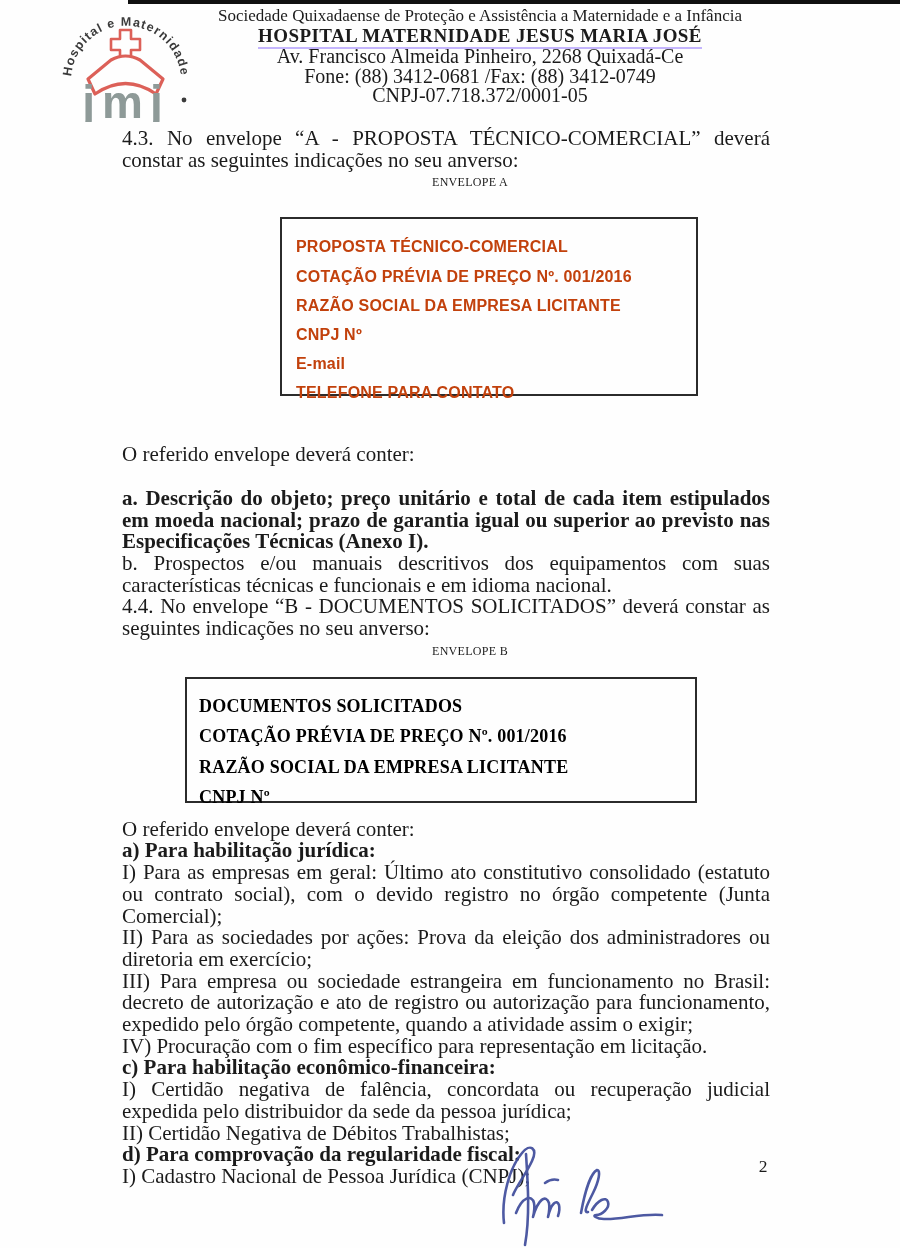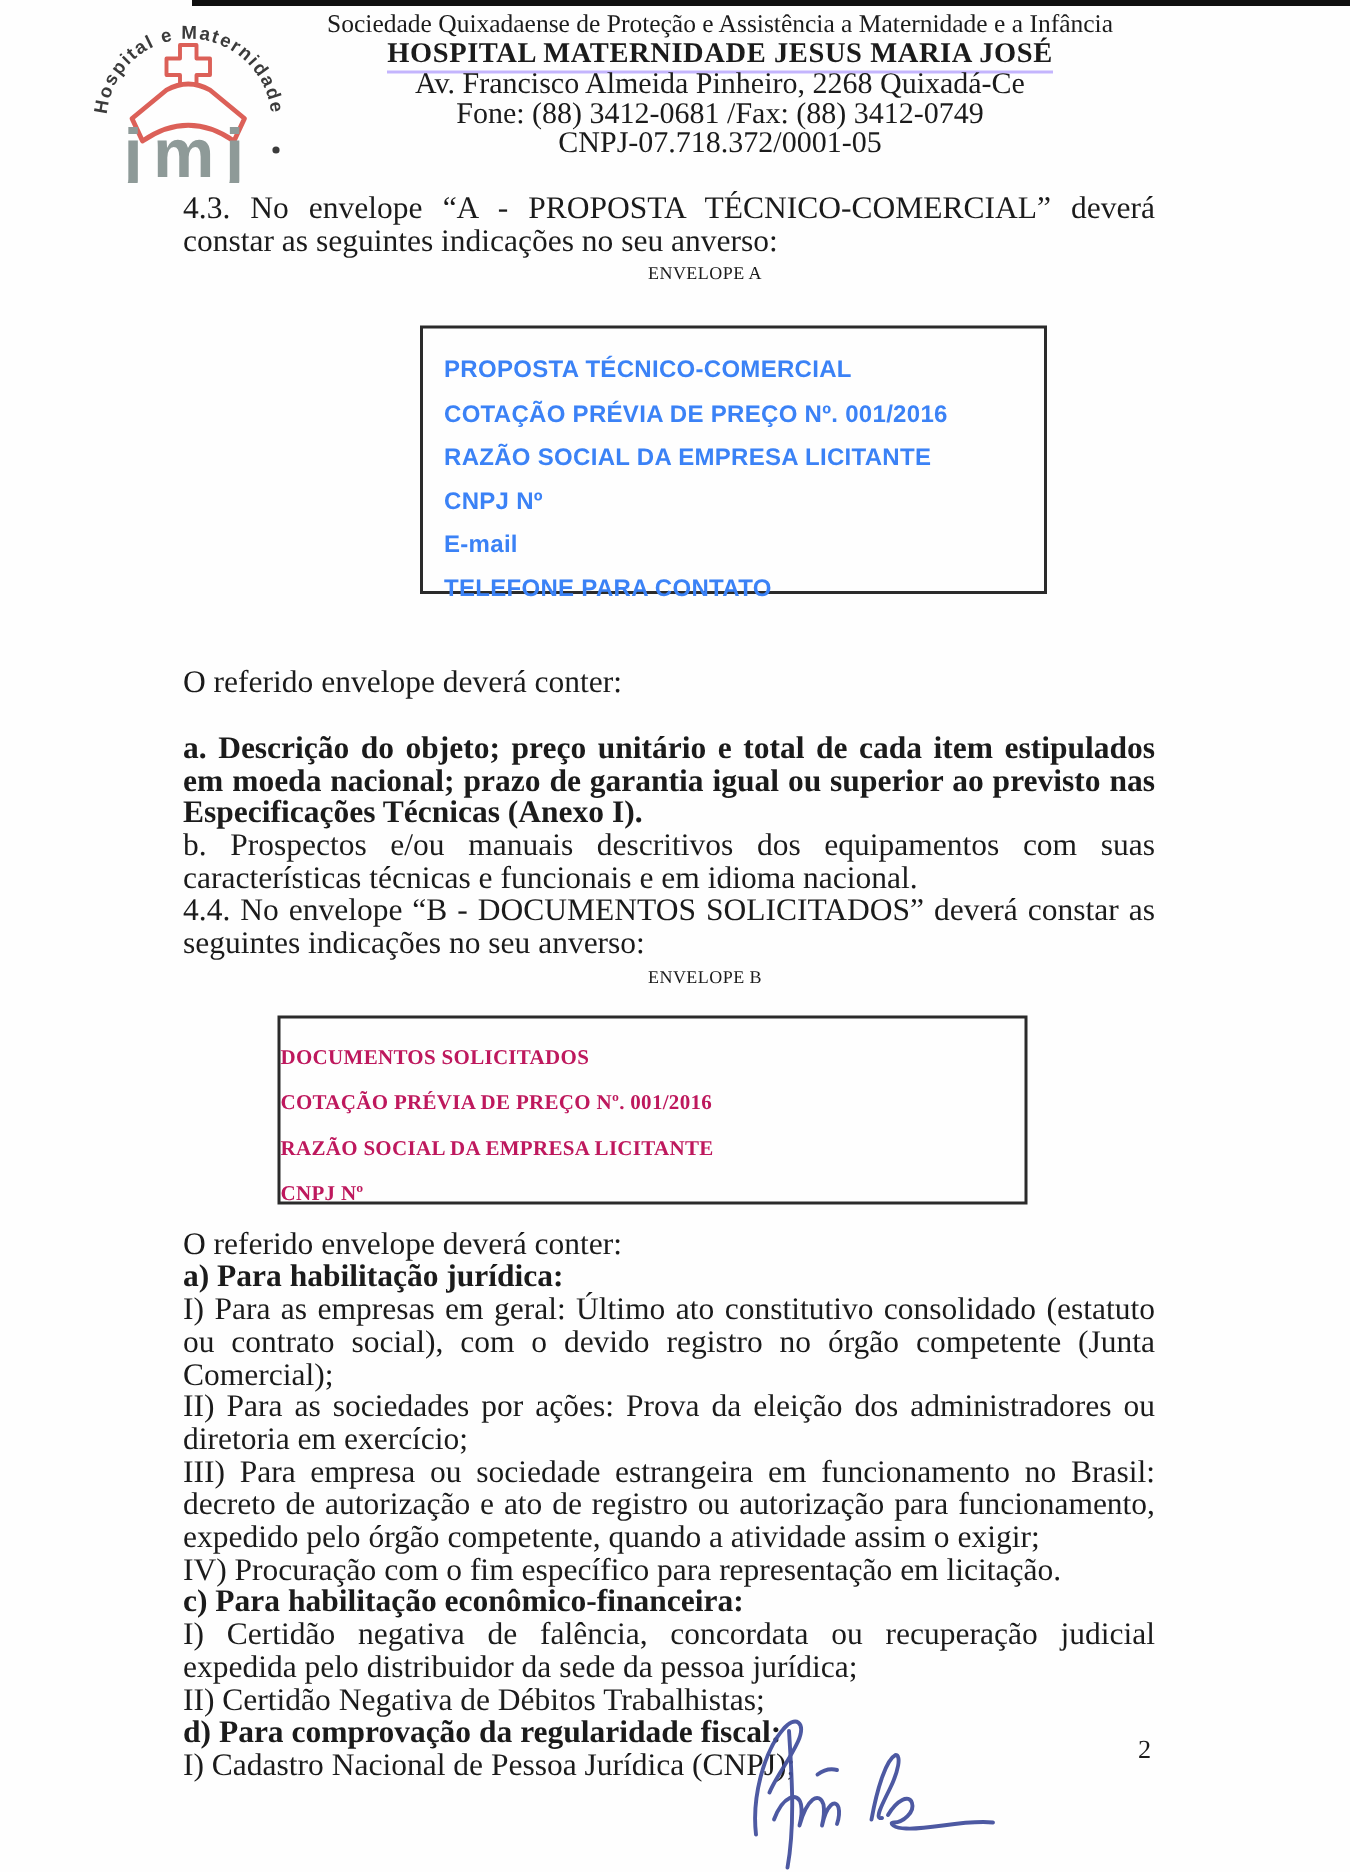--- a/index.html
+++ b/index.html
@@ -23,26 +23,26 @@
   
   .main{position:absolute;top:128px;left:122px;width:648px;}
   .p{margin:0;font-size:21px;line-height:21.7px;}
   .just{text-align:justify;}
   .bold{font-weight:bold;}
   .center-head{font-weight:normal;font-size:12px;line-height:22px;text-align:center;margin-left:48px;letter-spacing:.3px;}
 
   .box{border:2px solid #2b2b2b;background:#fefefe;}
   .box-a{
     margin:24px 0 0 158px;width:400px;height:162px;padding:13px 0 0 14px;
-    font-family:"Liberation Sans",sans-serif;font-weight:bold;font-size:16px;color:#3b82f6;
+    font-family:"Liberation Sans",sans-serif;font-weight:bold;font-size:16px;color:#c2410c;
   }
   .box-a .bline{line-height:29.2px;letter-spacing:.2px;}
   .box-b{
-    margin:15px 0 0 63px;width:496px;height:110px;padding:12px 0 0 0;
-    font-weight:bold;font-size:14px;color:#be185d;
+    margin:15px 0 0 63px;width:496px;height:110px;padding:12px 0 0 12px;
+    font-weight:bold;font-size:18px;color:#000000;
   }
   .box-b .bline{line-height:30.5px;letter-spacing:.2px;}
 
   .mt-conter1{margin-top:48px;}
   .mt-blank{margin-top:21.7px;font-weight:bold;}
   .mt-conter2{margin-top:16px;}
 
   .signature{position:absolute;left:488px;top:1133px;}
   .page-number{position:absolute;left:748px;top:1156px;width:30px;text-align:center;font-size:17.5px;}
 </style>

